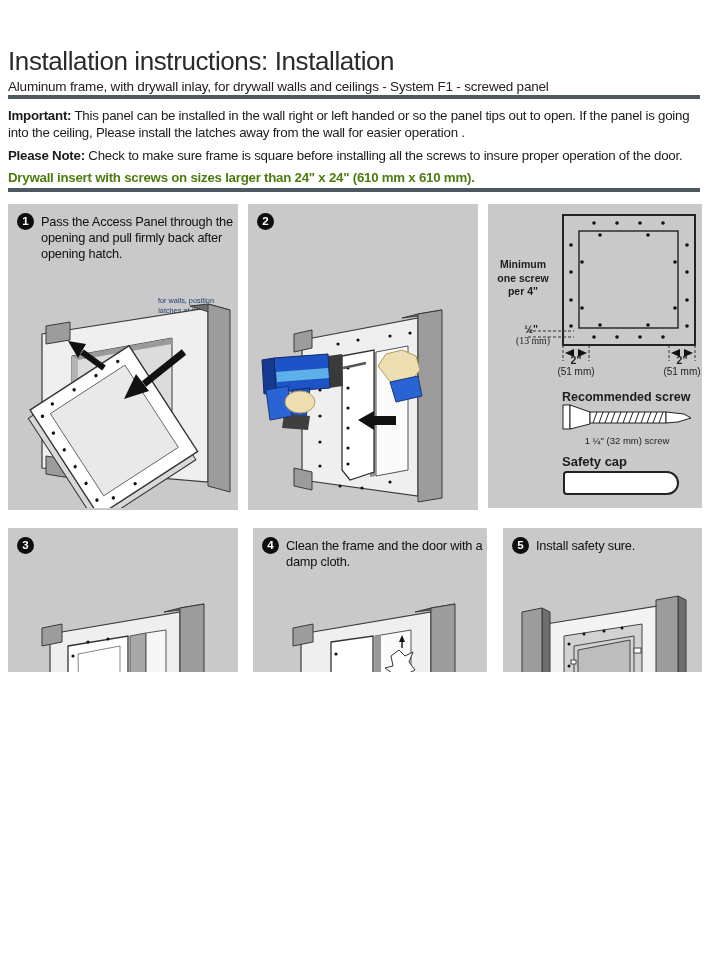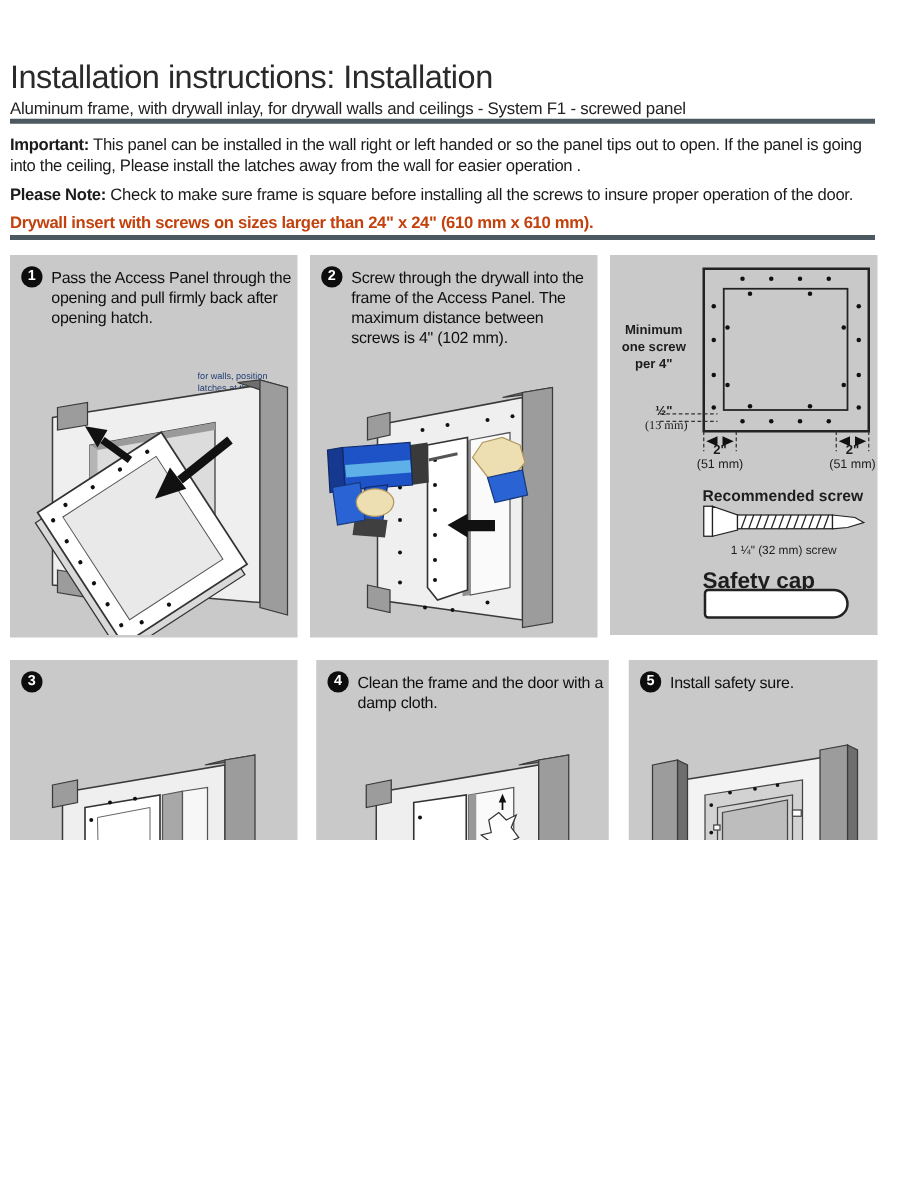--- a/index.html
+++ b/index.html
@@ -7,21 +7,21 @@
   .page { position:relative; width:720px; height:672px; background:#ffffff;
           font-family:"Liberation Sans", sans-serif; overflow:hidden; }
 
   .title { position:absolute; left:8px; top:46px; font-size:26px; color:#2a2a2a; letter-spacing:-0.4px; }
   .subtitle { position:absolute; left:8px; top:79px; font-size:13.5px; font-weight:normal; color:#222; letter-spacing:-0.2px; }
   .rule { position:absolute; left:8px; width:692px; height:4px; background:#4d5961; }
   .rule.r1 { top:95px; } .rule.r2 { top:188px; }
 
   .notes { position:absolute; left:8px; top:107px; width:694px; font-size:13.3px; color:#1b1b1b; letter-spacing:-0.25px; line-height:1.3; }
   .notes p { margin-bottom:5px; }
-  .warning { color:#c2410c; font-weight:bold; }
+  .warning { color:#4d7c0f; font-weight:bold; }
 
   .panel { position:absolute; background:#c9c9c9; }
   .p1 { left:8px;   top:204px; width:230px; height:306px; }
   .p2 { left:248px; top:204px; width:230px; height:306px; }
   .p3 { left:488px; top:204px; width:214px; height:304px; }
   .p4 { left:8px;   top:528px; width:230px; height:270px; }
   .p5 { left:253px; top:528px; width:234px; height:270px; }
   .p6 { left:503px; top:528px; width:199px; height:270px; }
 
   .badge { position:absolute; left:9px; top:9px; width:17px; height:17px; background:#0d0d0d; color:#fff;
@@ -36,21 +36,21 @@
   .spec-label { position:absolute; color:#1d1d1d; }
   .min-screw { left:2px; top:54px; width:66px; text-align:center; font-size:10.5px; font-weight:bold; line-height:1.3; }
   .edge { left:14px; top:119px; width:36px; text-align:right; font-size:10.5px; font-weight:bold; }
   .edge-mm { left:12px; top:131px; width:50px; text-align:right; font-size:9.8px;font-family:Liberation Serif, serif; }
   .dim  { width:26px; text-align:center; font-size:10.5px; font-weight:bold; top:150px; }
   .dim.dl { left:75px; } .dim.dr { left:181px; }
   .dim-mm { width:48px; text-align:center; font-size:10px; top:162px; }
   .dim-mm.dl { left:64px; } .dim-mm.dr { left:170px; }
   .rec-label { left:74px; top:186px; font-size:12.5px; font-weight:bold;text-align:center; }
   .screw-size { left:70px; top:231px; width:138px; text-align:center; font-size:9.5px; }
-  .cap-label { left:74px; top:250px; font-size:18px; font-weight:bold; }
+  .cap-label { left:74px; top:250px; font-size:13px; font-weight:bold; }
   .safety-cap { position:absolute; left:75px; top:267px; width:116px; height:24px; background:#fff;
                 border:2px solid #222; border-radius:4px 13px 13px 4px; }
 </style>
 </head>
 <body>
 
 <div class="page">
 
   <div class="title">Installation instructions: Installation</div>
   <div class="subtitle">Aluminum frame, with drywall inlay, for drywall walls and ceilings - System F1 - screwed panel</div>
@@ -100,21 +100,20 @@
       </g>
       <g>
         <line x1="92" y1="72" x2="70" y2="56" stroke="#111" stroke-width="6"></line>
         <polygon points="56,45 74,48 66,62" fill="#111"></polygon>
       </g>
     </svg>
   </div>
 
   <div class="panel p2">
     <div class="badge">2</div>
-    <div class="step-text">Screw through the drywall into the frame of the Access Panel. The maximum distance between screws is 4" (102 mm).</div>
     <svg class="illus" style="left:2px;top:96px" width="226" height="208" viewBox="0 0 226 208">
       <polygon points="52,40 168,18 168,196 52,180" fill="#efefef" stroke="#3a3a3a" stroke-width="1.2"></polygon>
       <polygon points="152,18 168,14 192,10 176,15" fill="#6e6e6e" stroke="#3a3a3a"></polygon>
       <polygon points="168,14 192,10 192,198 168,202" fill="#9c9c9c" stroke="#3a3a3a"></polygon>
       <polygon points="44,34 62,30 62,48 44,52" fill="#9c9c9c" stroke="#3a3a3a"></polygon>
       <polygon points="44,168 62,172 62,190 44,186" fill="#9c9c9c" stroke="#3a3a3a"></polygon>
       <polygon points="126,52 158,46 158,170 126,176" fill="#fafafa" stroke="#555"></polygon>
       <polygon points="120,53 126,52 126,176 120,177" fill="#8f8f8f"></polygon>
       <g>
         <polygon points="92,56 124,50 124,172 100,180 92,170" fill="#ffffff" stroke="#333" stroke-width="1.3"></polygon>

